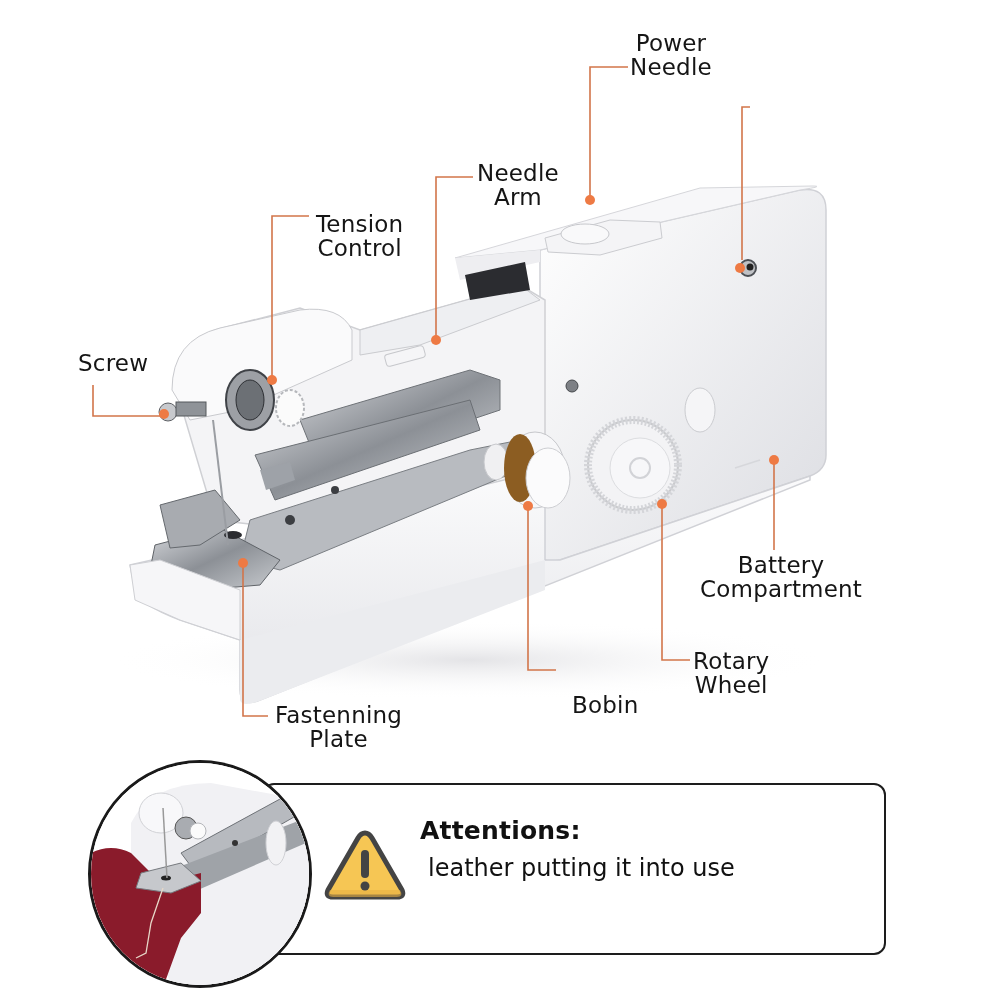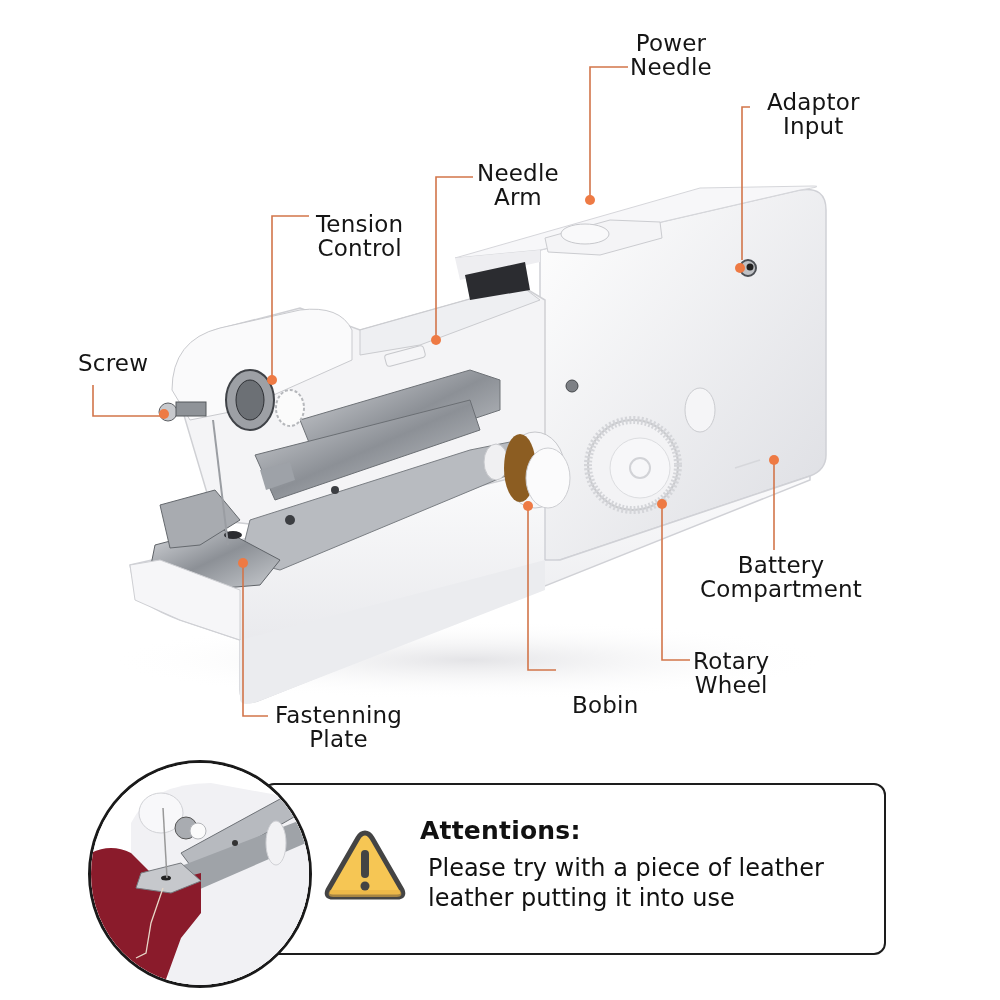--- a/index.html
+++ b/index.html
@@ -143,24 +143,20 @@
       <circle cx="528" cy="506" r="5"></circle>
       <circle cx="662" cy="504" r="5"></circle>
       <circle cx="243" cy="563" r="5"></circle>
     </g>
   </svg>
 
   <div class="label" style="left:630px; top:31px;">
     <span>Power</span>
       <span>Needle</span>
   </div>
-  <div class="label" style="left:767px; top:90px;">
-    <span>Adaptor</span>
-      <span>Input</span>
-  </div>
   <div class="label" style="left:477px; top:161px;">
     <span>Needle</span>
       <span>Arm</span>
   </div>
   <div class="label" style="left:316px; top:212px;">
     <span>Tension</span>
       <span>Control</span>
   </div>
   <div class="label" style="left:78px; top:351px;">
     <span>Screw</span>
@@ -204,16 +200,15 @@
 
   <svg class="warn" viewBox="0 0 82 74">
     <path d="M41 5 Q45 5 48 10 L78 62 Q81 69 73 69 L9 69 Q1 69 4 62 L34 10 Q37 5 41 5 Z" fill="#f6c654" stroke="#444444" stroke-width="5" stroke-linejoin="round"></path>
     <path d="M6 62 L76 62 Q80 69 73 69 L9 69 Q2 69 6 62 Z" fill="#e7b142" opacity="0.6"></path>
     <rect x="37" y="22" width="8" height="28" rx="4" fill="#444444"></rect>
     <circle cx="41" cy="58" r="4.5" fill="#444444"></circle>
   </svg>
 
   <div class="att-title">Attentions:</div>
   <div class="att-body">
-    <span>Please try with a piece of leather</span>
     <span>leather putting it into use</span>
   </div>
 </div>
 
 </body></html>

